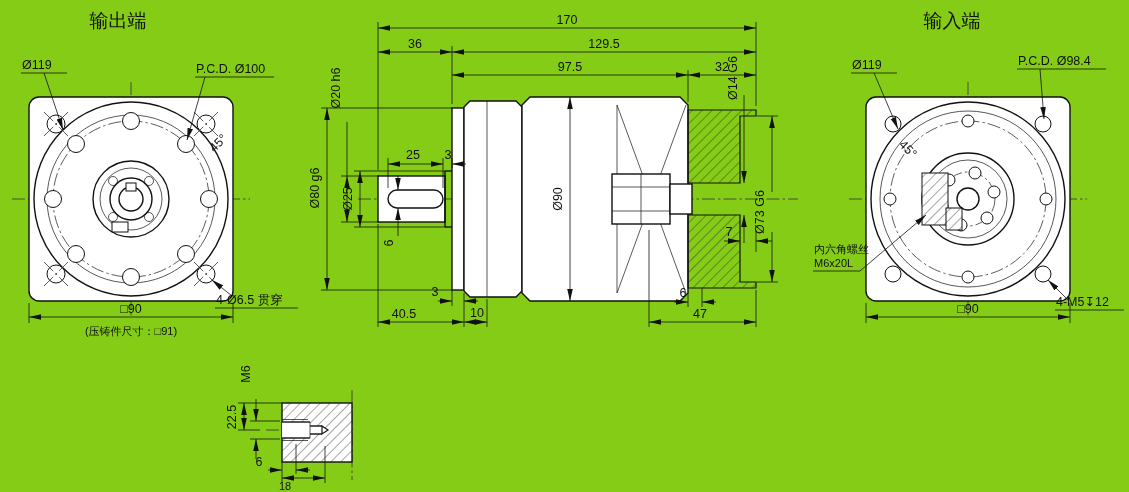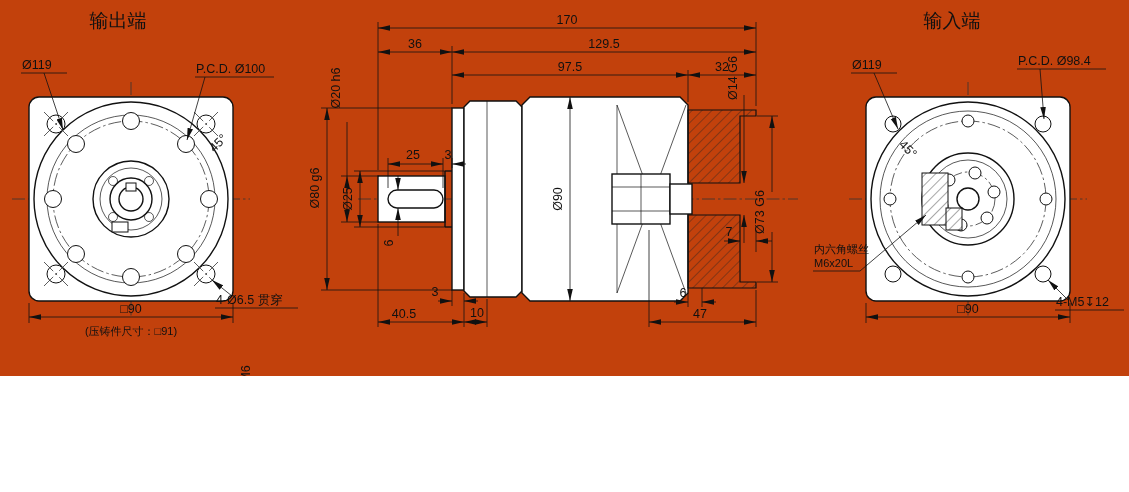--- a/index.html
+++ b/index.html
@@ -1,16 +1,16 @@
 <!DOCTYPE html>
 <html><head>
 <meta charset="utf-8">
 <style>
   html,body{margin:0;padding:0;background:#fff;}
-  .stage{position:relative;width:1129px;height:376px;background:#c2410c;overflow:hidden;}
+  .stage{position:relative;width:1129px;height:492px;background:#84cc16;overflow:hidden;}
   svg{display:block;}
   text{font-family:"Liberation Sans","DejaVu Sans",sans-serif;font-size:12.5px;fill:#111;}
   .tt{font-size:19px;}
   .ts{font-size:11px;}
   .ol{stroke:#111;stroke-width:1.4;fill:none;}
   .olw{stroke:#111;stroke-width:1.4;fill:#fff;}
   .thin{stroke:#111;stroke-width:0.7;fill:none;}
   .m{stroke:#111;stroke-width:1;fill:#fff;}
   .dim{stroke:#111;stroke-width:0.8;fill:none;}
   .cl{stroke:#333;stroke-width:0.8;fill:none;stroke-dasharray:13 3 2.5 3;}

